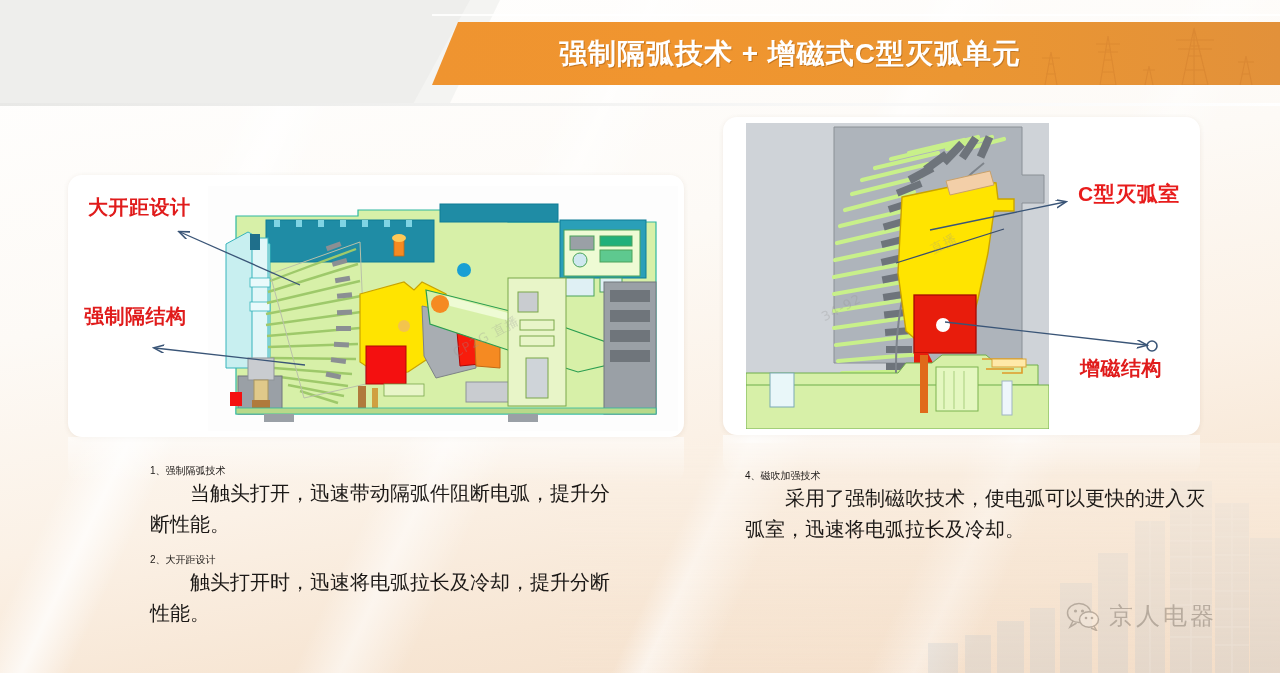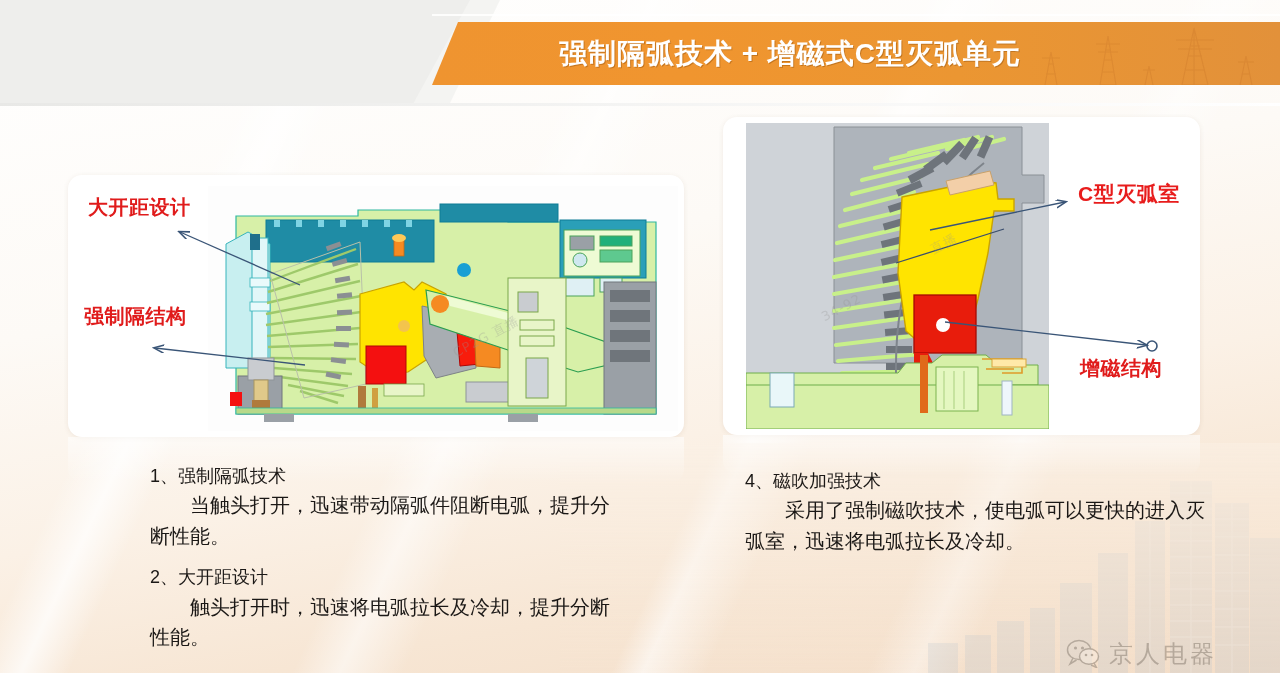--- a/index.html
+++ b/index.html
@@ -106,29 +106,28 @@
   #lbl-carc    { left: 1078px; top: 180px; color:#e81c1c; font-size: 21px; }
   #lbl-mag     { left: 1080px; top: 355px; font-size: 20px; }
 
   .arrows { position:absolute; inset:0; pointer-events:none; }
 
   
   .textblock { position: absolute; color: #231f1c; font-size: 14.5px; line-height: 1.52; }
   #text-left  { left: 150px; top: 463px; width: 470px; }
   #text-right { left: 745px; top: 468px; width: 470px; }
   .item { margin-bottom: 13px; }
-  .item-title { font-size: 18px; color:#1b1816; }
+  .item-title { font-size: 10px; color:#1b1816; }
   .item-body  { font-size: 20px; color:#1b1816; text-indent: 2em; }
 
   
   #footer-logo {
     position: absolute; left: 1066px; top: 600px;
-    display: flex; gap: 9px;
+    display: flex; align-items: center; gap: 9px;
     opacity: .40;
-    margin-top: 38px;
   }
   #footer-logo .wc-name {
     font-size: 24px; color: #6d6256; letter-spacing: 3px;
     font-family: "DejaVu Sans", sans-serif;
   }
   .wm { position:absolute; color: rgba(150,150,150,.30); font-size: 13px;
         transform: rotate(-28deg); letter-spacing:1px; pointer-events:none;
         font-family:"DejaVu Sans", sans-serif; }
 </style>
 </head>

